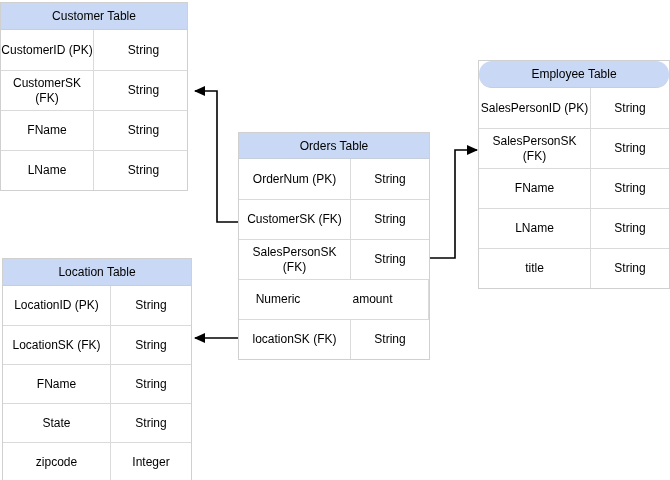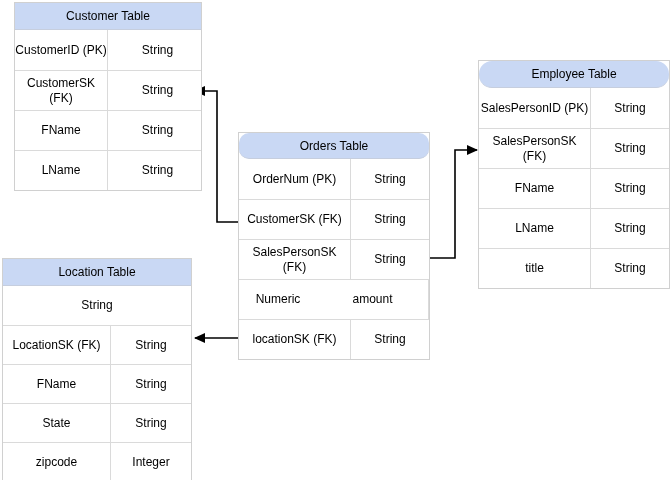--- a/index.html
+++ b/index.html
@@ -58,27 +58,27 @@
     justify-content: center;
     text-align: center;
     white-space: pre-line;
     box-sizing: border-box;
     line-height: 1.25;
   }
   .cell.field { border-right: 1px solid #dadada; }
   .cell.type  { flex: 1; }
 
   
-  .t-customer { left: 14px;   top: 2px;   width: 188px; }
+  .t-customer { left: 0;   top: 2px;   width: 188px; }
   .t-customer .thead { height: 27px; }
   .t-customer .trow  { height: 40px; gap: 6px; }
   .t-customer .cell.field { width: 93px; }
 
   .t-orders { left: 238px; top: 132px; width: 192px; }
-  .t-orders .thead { height: 26px; border-radius: 10px; }
+  .t-orders .thead { height: 26px; }
   .t-orders .trow  { height: 40px; }
   .t-orders .cell.field { width: 112px; }
 
   .t-employee { left: 478px; top: 60px; width: 192px; }
   .t-employee .thead { height: 27px; border-radius: 13px; }
   .t-employee .trow  { height: 40px; }
   .t-employee .cell.field { width: 112px; }
 
   .t-location { left: 2px;   top: 258px; width: 190px; }
   .t-location .thead { height: 27px; }
@@ -168,20 +168,21 @@
       </div>
       <div class="trow">
         <div class="cell field">title</div>
         <div class="cell type">String</div>
       </div>
     </div>
 
   <div class="er-table t-location">
       <div class="thead">Location Table</div>
       <div class="trow">
+        <div class="cell field">LocationID (PK)</div>
         <div class="cell type">String</div>
       </div>
       <div class="trow">
         <div class="cell field">LocationSK (FK)</div>
         <div class="cell type">String</div>
       </div>
       <div class="trow">
         <div class="cell field">FName</div>
         <div class="cell type">String</div>
       </div>

